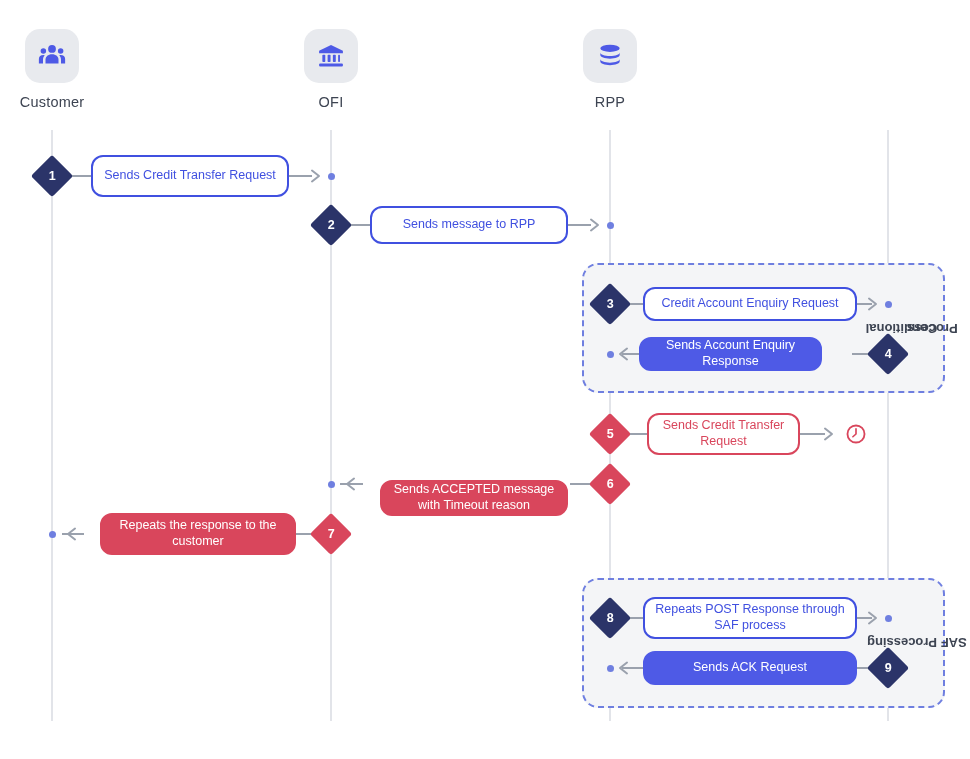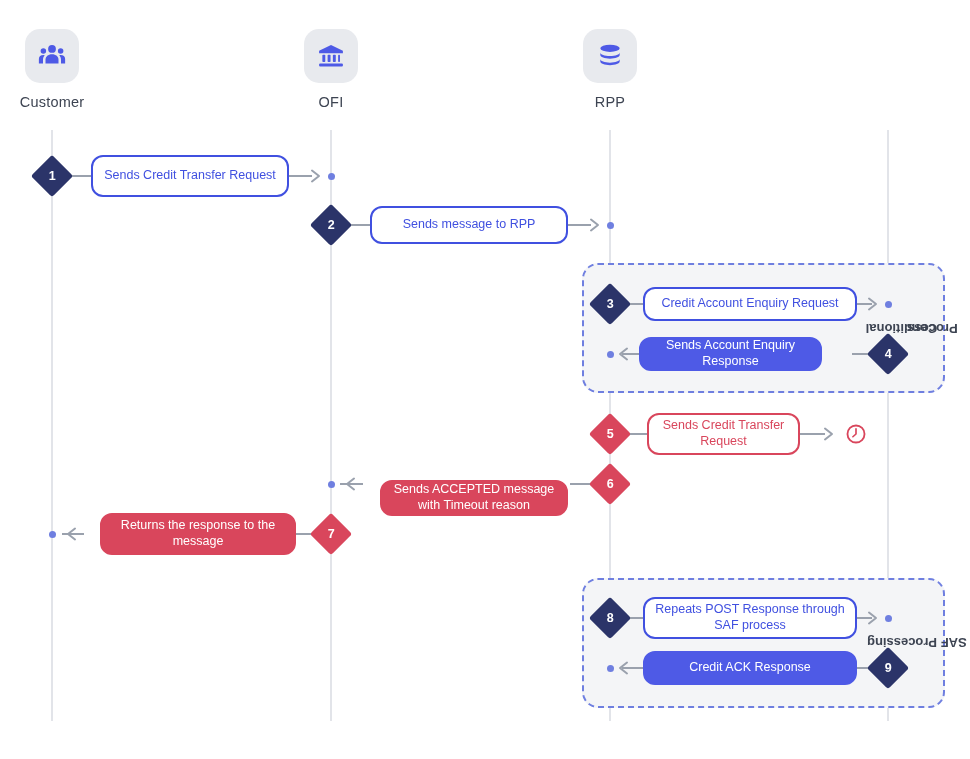--- a/index.html
+++ b/index.html
@@ -267,21 +267,21 @@
     </div>
     <div class="badge red" style="left:610px;">
       <b>6</b>
     </div>
     <div class="dot" style="left:331px;"></div>
   </div>
 
   <div class="msgrow" style="left:0;top:534px;">
     <div class="connector" style="left:294px;width:30px;"></div>
     <div class="connector" style="left:62px;width:22px;"></div>
-    <div class="pill solid-red" style="left:100px;top:-21px;width:196px;height:42px;">Returns the response to the message</div>
+    <div class="pill solid-red" style="left:100px;top:-21px;width:196px;height:42px;">Repeats the response to the customer</div>
     <div class="arrow" style="left:61px;">
       <svg width="18" height="18" viewBox="0 0 18 18">
           <path d="M14 3.5 L7 9 L14 14.5" fill="none" stroke="#9aa1ad" stroke-width="2" stroke-linecap="round" stroke-linejoin="round"></path>
         </svg>
     </div>
     <div class="badge red" style="left:331px;">
       <b>7</b>
     </div>
     <div class="dot" style="left:52px;"></div>
   </div>
@@ -297,21 +297,21 @@
     </div>
     <div class="badge blue" style="left:610px;">
       <b>8</b>
     </div>
     <div class="dot" style="left:888px;"></div>
   </div>
 
   <div class="msgrow" style="left:0;top:668px;">
     <div class="connector" style="left:852px;width:26px;"></div>
     <div class="connector" style="left:622px;width:22px;"></div>
-    <div class="pill solid-blue" style="left:643px;top:-17px;width:214px;height:34px;">Credit ACK Response</div>
+    <div class="pill solid-blue" style="left:643px;top:-17px;width:214px;height:34px;">Sends ACK Request</div>
     <div class="arrow" style="left:613px;">
       <svg width="18" height="18" viewBox="0 0 18 18">
           <path d="M14 3.5 L7 9 L14 14.5" fill="none" stroke="#9aa1ad" stroke-width="2" stroke-linecap="round" stroke-linejoin="round"></path>
         </svg>
     </div>
     <div class="badge blue" style="left:888px;">
       <b>9</b>
     </div>
     <div class="dot" style="left:610px;"></div>
   </div>

